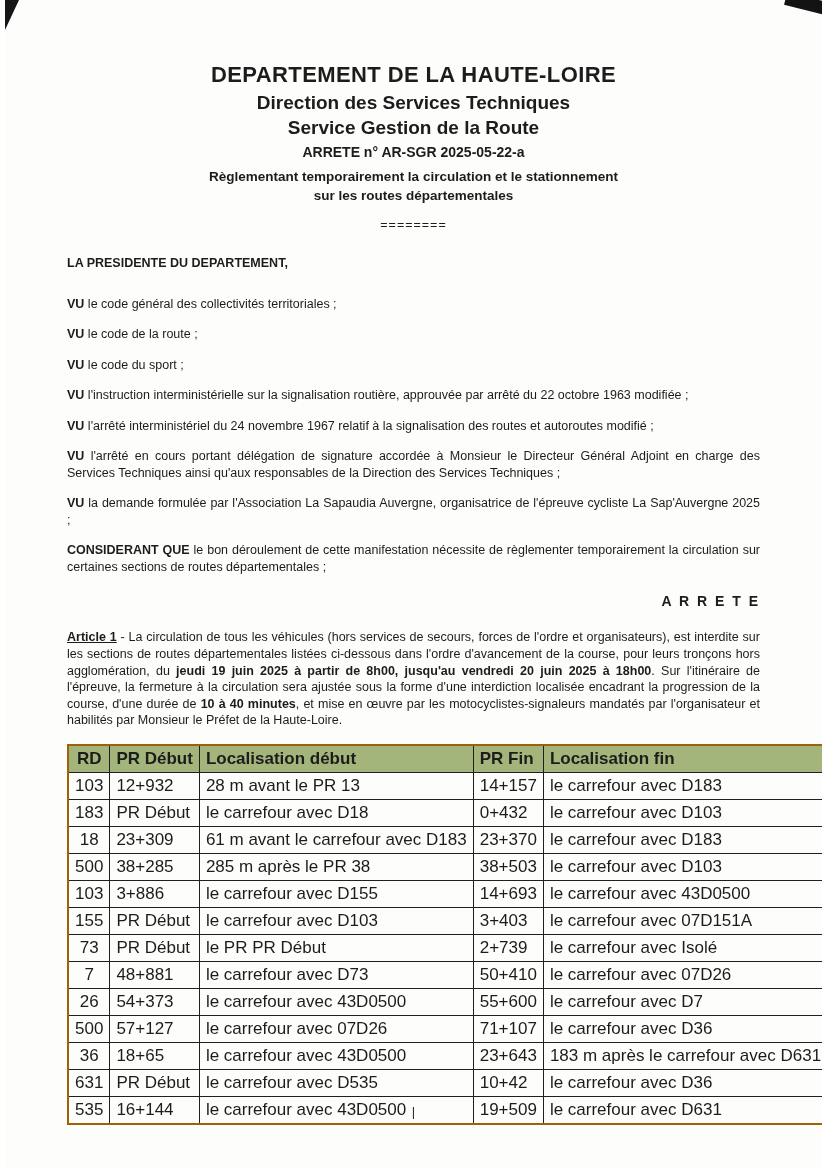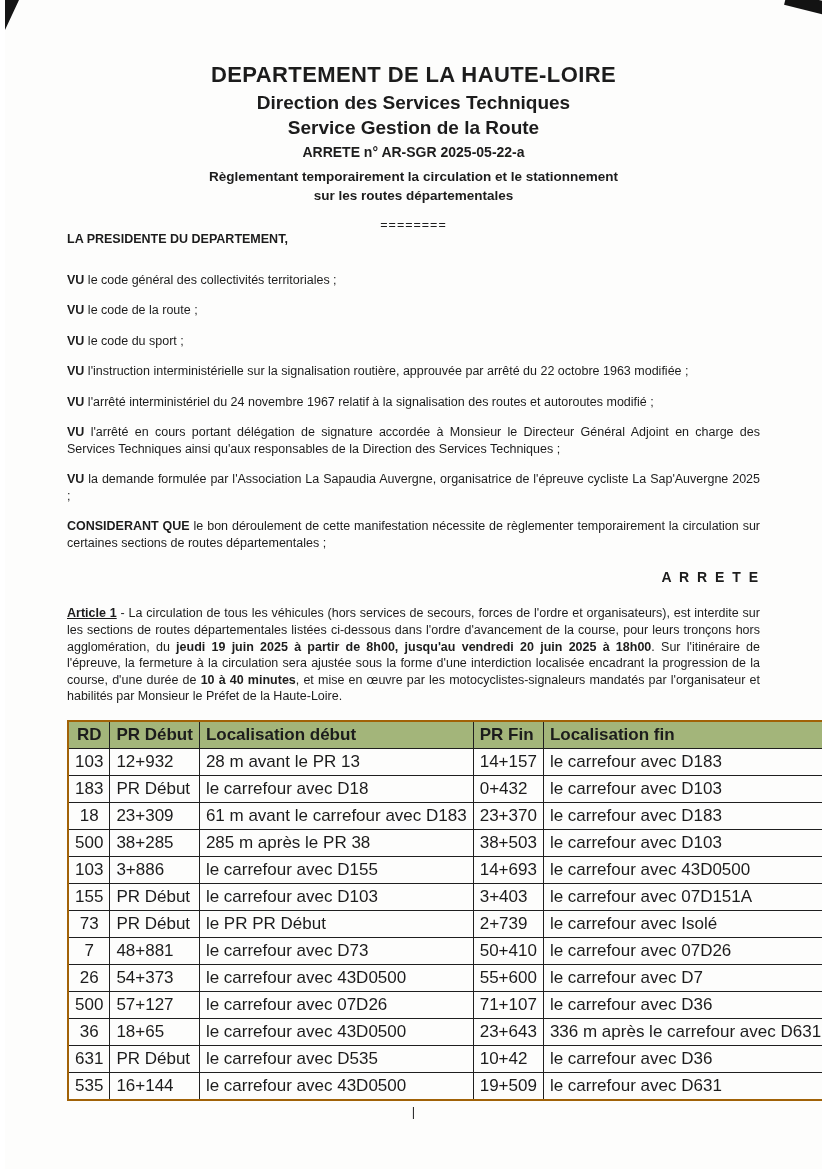--- a/index.html
+++ b/index.html
@@ -41,21 +41,21 @@
     font-size: 22px;
     font-weight: bold;
     letter-spacing: 0.4px;
     margin-bottom: 3px;
   }
   .sub { text-align: center; font-weight: bold; font-size: 19px; line-height: 1.3; }
   .arrete-no { text-align: center; font-weight: bold; font-size: 14px; margin-top: 4px; }
   .subject { text-align: center; font-weight: bold; font-size: 13.5px; margin-top: 8px; line-height: 1.35; }
   .separator { text-align: center; margin-top: 13px; font-size: 12.5px; letter-spacing: 1px; }
 
-  .opening { font-weight: bold; margin-bottom: 26px; }
+  .opening { font-weight: bold; margin-top: 24px; margin-bottom: 26px; }
   .vu { margin-bottom: 14px; line-height: 1.32; text-align: justify; }
   .considerant { line-height: 1.32; text-align: justify; margin-top: 3px; }
   .bold { font-weight: bold; }
   .underline { text-decoration: underline; }
 
   .arrete-heading {
     text-align: right;
     font-weight: bold;
     font-size: 14px;
     letter-spacing: 2px;
@@ -205,21 +205,21 @@
           <td>57+127</td>
           <td>le carrefour avec 07D26</td>
           <td>71+107</td>
           <td>le carrefour avec D36</td>
         </tr>
         <tr>
           <td class="c-center">36</td>
           <td>18+65</td>
           <td>le carrefour avec 43D0500</td>
           <td>23+643</td>
-          <td>336 m après le carrefour avec D631</td>
+          <td>183 m après le carrefour avec D631</td>
         </tr>
         <tr>
           <td class="c-center">631</td>
           <td>PR Début</td>
           <td>le carrefour avec D535</td>
           <td>10+42</td>
           <td>le carrefour avec D36</td>
         </tr>
         <tr>
           <td class="c-center">535</td>

